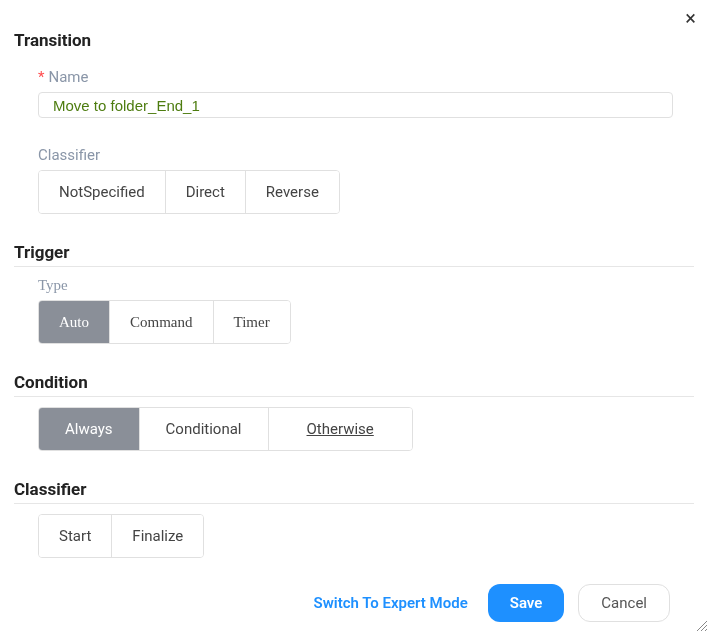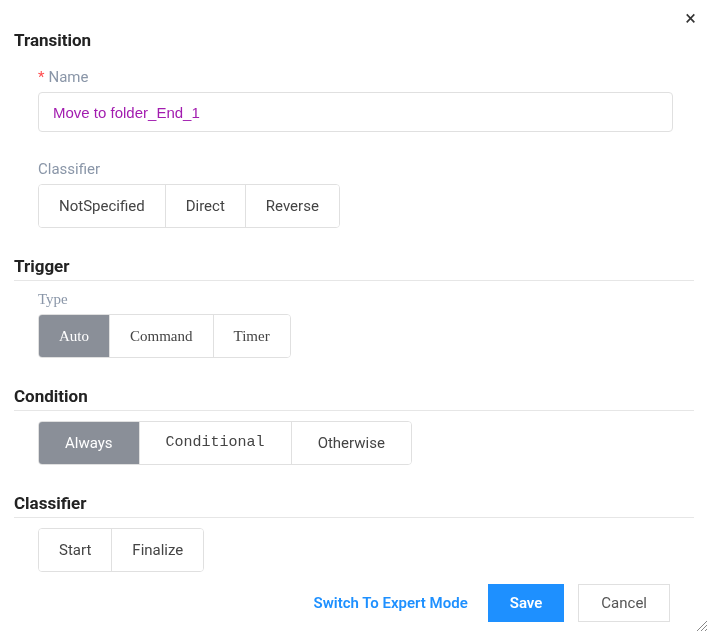--- a/index.html
+++ b/index.html
@@ -66,26 +66,26 @@
   .field-block { padding-left: 24px; margin-bottom: 28px; }
   .field-label {
     font-size: 15px;
     color: #8a96a8;
     margin-bottom: 6px;
   }
   .field-label .req { color: #ff4d4f; margin-right: 4px; }
   .text-input {
     width: 100%;
     max-width: 635px;
-    height: 40px;
+    height: 26px;
     border: 1px solid #e0e0e0;
     border-radius: 4px;
     padding: 0 14px;
     font-size: 15px;
-    color: #a21caf;
+    color: #4d7c0f;
     outline: none;
   }
   .seg-group {
     display: inline-flex;
     border: 1px solid #e0e0e0;
     border-radius: 4px;
     overflow: hidden;
   }
   .seg {
     padding: 0 20px;
@@ -122,21 +122,21 @@
     color: #1e90ff;
     font-size: 15px;
     font-weight: 600;
     cursor: pointer;
     padding: 8px 6px;
   }
   .btn {
     height: 38px;
     padding: 0 22px;
     font-size: 15px;
-    border-radius: 0;
+    border-radius: 12px;
     cursor: pointer;
     display: inline-flex;
     align-items: center;
     justify-content: center;
   }
   .btn-primary {
     background: #1e90ff;
     color: #fff;
     border: none;
     font-weight: 600;
@@ -192,22 +192,22 @@
         <div class="seg active">Auto</div>
         <div class="seg">Command</div>
         <div class="seg">Timer</div>
       </div>
     </div>
 
     <h2 class="section-title">Condition</h2>
     <div class="field-block" style="margin-top:10px;">
       <div class="seg-group">
         <div class="seg active" style="padding:0 26px;">Always</div>
-        <div class="seg" style="padding:0 26px;font-family:Liberation Mono, monospace;">Conditional</div>
-        <div class="seg" style="padding:0 26px;">Otherwise</div>
+        <div class="seg" style="padding:0 26px;">Conditional</div>
+        <div class="seg" style="padding:0 38px;text-decoration:underline;">Otherwise</div>
       </div>
     </div>
 
     <h2 class="section-title">Classifier</h2>
     <div class="field-block" style="margin-top:10px; margin-bottom:10px;">
       <div class="seg-group">
         <div class="seg">Start</div>
         <div class="seg">Finalize</div>
       </div>
     </div>

